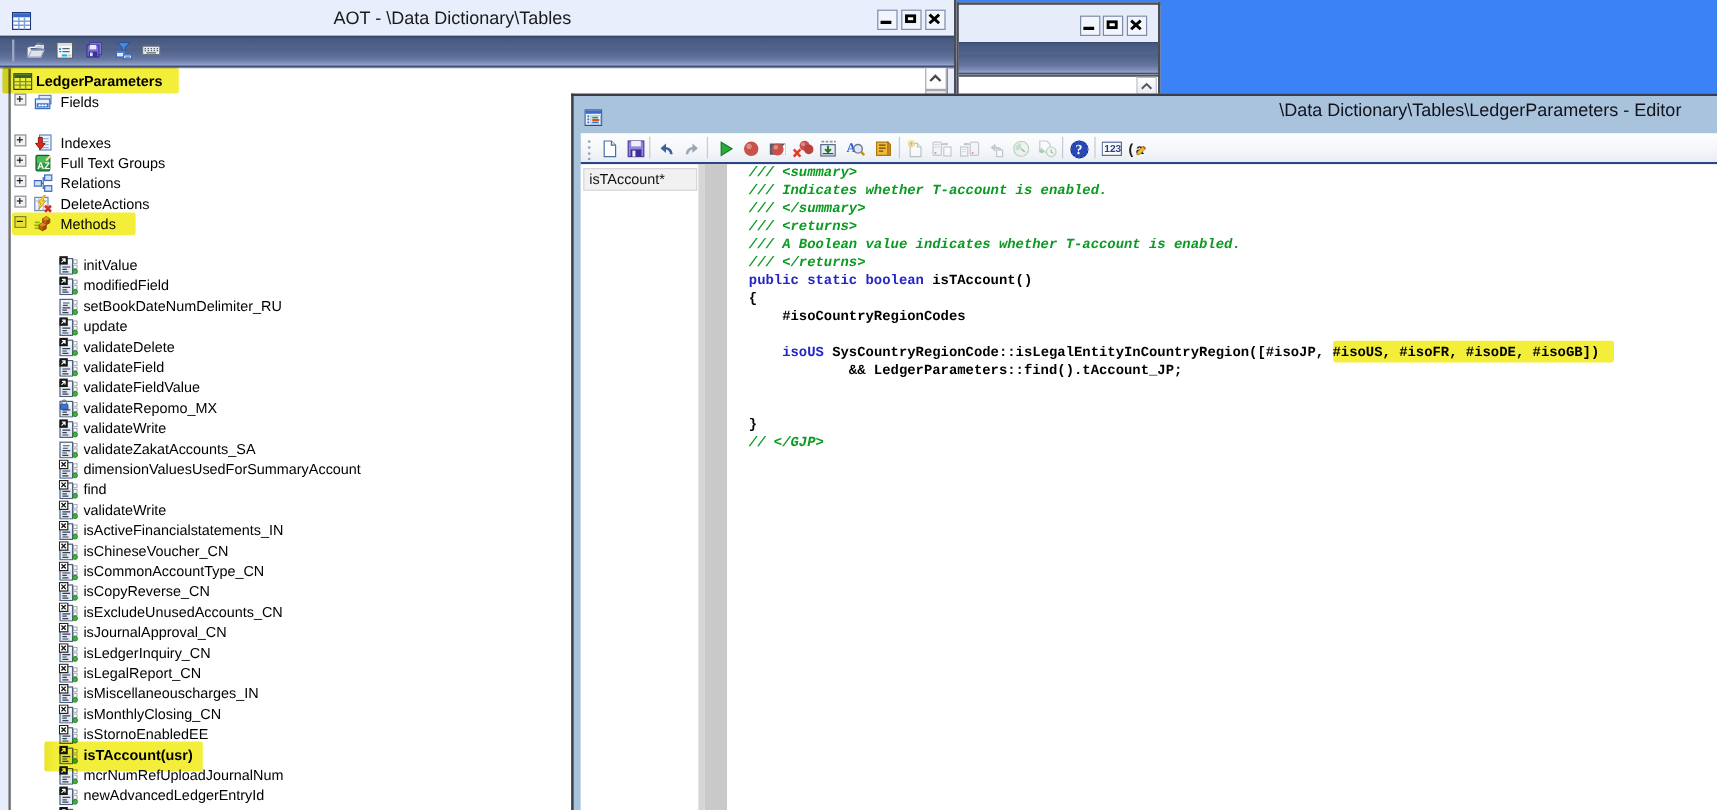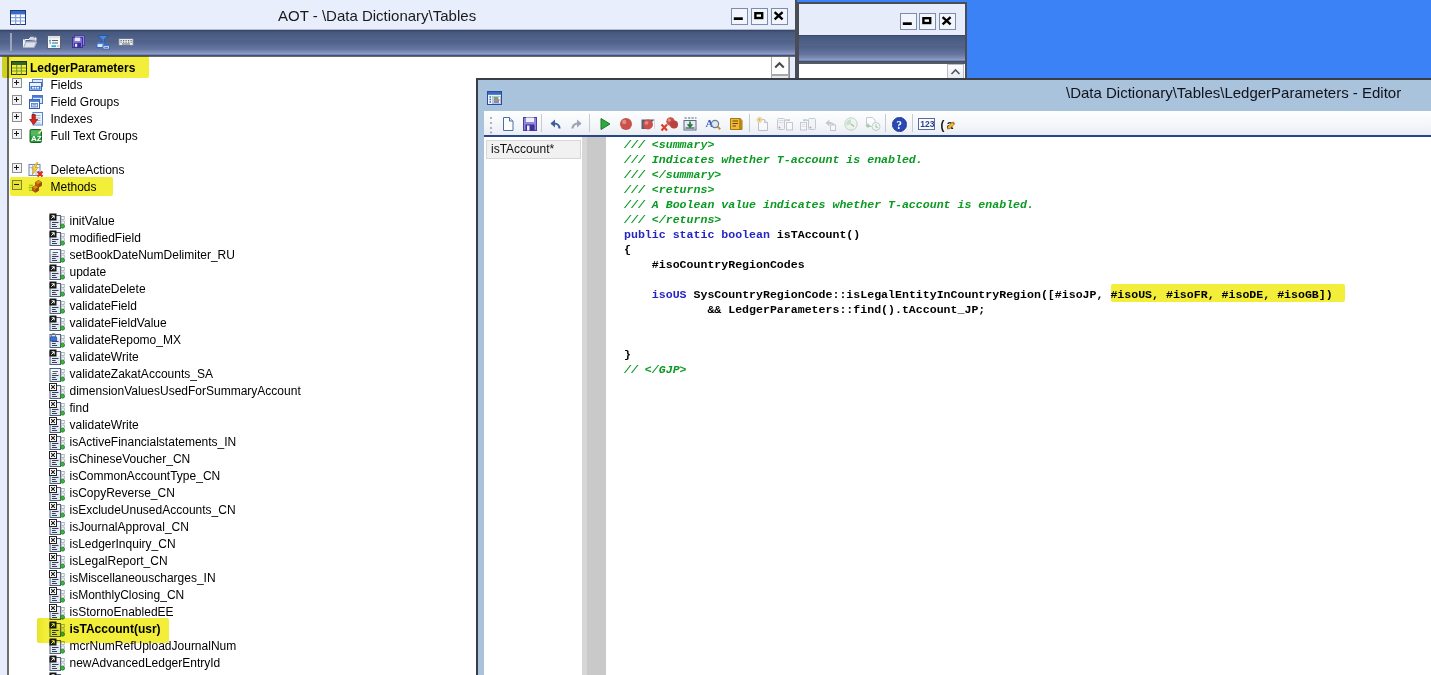--- a/index.html
+++ b/index.html
@@ -251,40 +251,40 @@
             </svg>
             <span class="lbl b" style="left:20px">LedgerParameters</span>
           </div>
       <div class="row" style="top:19.5px">
             <span class="pm plus"></span>
             <svg style="left:18px" width="16" height="16">
               <use href="#i-fields"></use>
             </svg>
             <span class="lbl" style="left:40.5px">Fields</span>
           </div>
-      <div class="row" style="top:36.5px">
-            <span class="pm plus"></span>
-            <svg style="left:18px" width="16" height="16">
-              <use href="#i-fgroups"></use>
-            </svg>
-            <span class="lbl" style="left:40.5px">Field Groups</span>
-          </div>
       <div class="row" style="top:53.5px">
             <span class="pm plus"></span>
             <svg style="left:18px" width="16" height="16">
               <use href="#i-indexes"></use>
             </svg>
             <span class="lbl" style="left:40.5px">Indexes</span>
           </div>
       <div class="row" style="top:70.5px">
             <span class="pm plus"></span>
             <svg style="left:18px" width="16" height="16">
               <use href="#i-ftindex"></use>
             </svg>
             <span class="lbl" style="left:40.5px">Full Text Groups</span>
+          </div>
+      <div class="row" style="top:87.5px">
+            <span class="pm plus"></span>
+            <svg style="left:18px" width="16" height="16">
+              <use href="#i-relations"></use>
+            </svg>
+            <span class="lbl" style="left:40.5px">Relations</span>
           </div>
       <div class="row" style="top:104.5px">
             <span class="pm plus"></span>
             <svg style="left:18px" width="16" height="16">
               <use href="#i-delact"></use>
             </svg>
             <span class="lbl" style="left:40.5px">DeleteActions</span>
           </div>
       <div class="row" style="top:121.5px">
             <span class="pm"></span>

